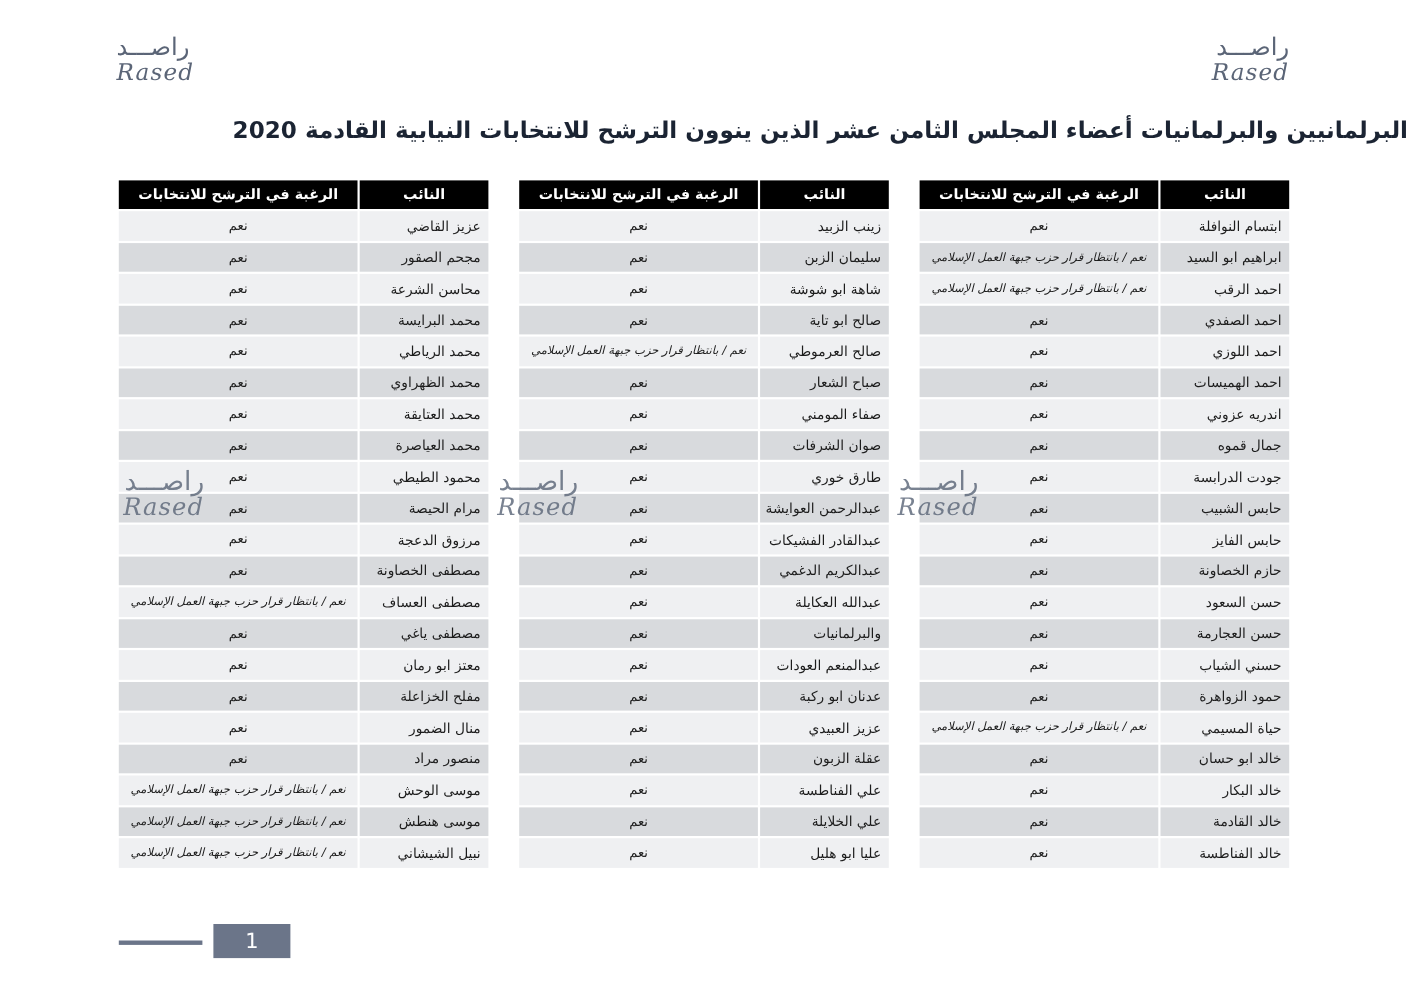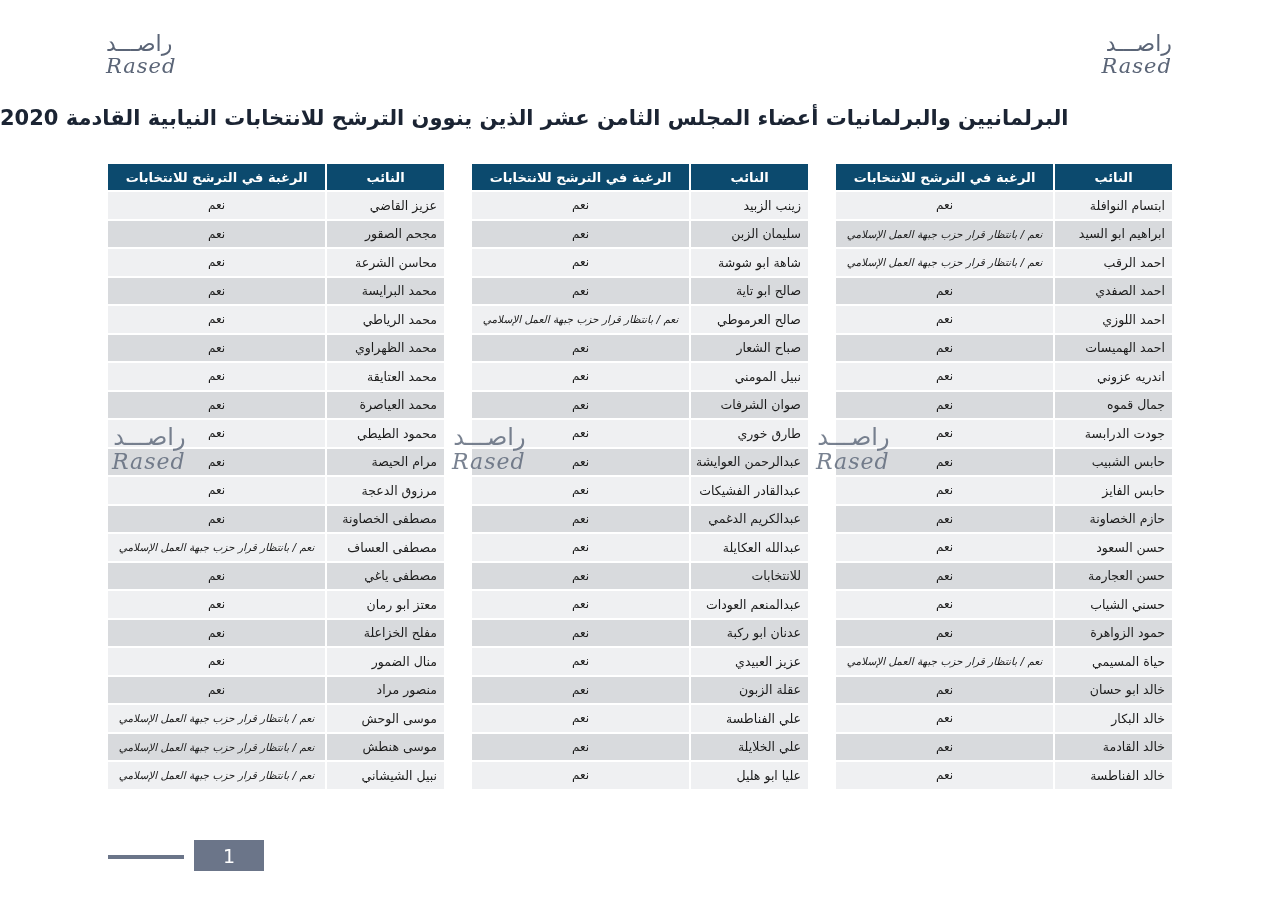--- a/index.html
+++ b/index.html
@@ -6,31 +6,31 @@
   body{
     width:1280px;height:904px;background:#ffffff;position:relative;
     font-family:"DejaVu Sans", sans-serif;overflow:hidden;
   }
   .logo{position:absolute;color:#5b6577;line-height:1.05;}
   .logo-left{left:106px;top:32px;text-align:left;}
   .logo-right{left:1070px;top:32px;width:102px;text-align:right;}
   .logo .ar{font-size:22px;direction:rtl;display:block;}
   .logo .en{font-family:"DejaVu Serif", serif;font-style:italic;font-size:21px;display:block;letter-spacing:1px;}
   .doc-title{
-    position:absolute;top:106px;left:0;width:1280px;text-align:left;
+    position:absolute;top:106px;left:0;width:1280px;text-align:right;
     direction:rtl;font-weight:bold;font-size:21px;color:#1b2433;
   }
   .tables{
     position:absolute;top:164px;left:108px;width:1064px;
     direction:rtl;display:flex;gap:28px;
   }
   .table{flex:1;min-width:0;}
   .thead{display:flex;gap:2px;height:26px;margin-bottom:2px;}
   .th{
-    background:#0c4a6e;color:#ffffff;font-size:13px;font-weight:bold;
+    background:#000000;color:#ffffff;font-size:13px;font-weight:bold;
     display:flex;align-items:center;justify-content:center;
   }
   .th.name{width:35%;}
   .th.desire{width:65%;}
   .trow{display:flex;gap:2px;height:26.5px;margin-bottom:2px;}
   .td{display:flex;align-items:center;color:#1c1c1c;}
   .td.name{width:35%;font-size:12.5px;justify-content:flex-start;padding-right:7px;box-sizing:border-box;white-space:nowrap;overflow:hidden;}
   .td.desire{width:65%;font-size:12px;justify-content:center;white-space:nowrap;}
   .td.desire.long{font-size:10.5px;font-style:italic;}
   .trow.even .td{background:#eff0f2;}
@@ -178,21 +178,21 @@
       </div>
       <div class="trow even">
         <div class="td name">صالح العرموطي</div>
         <div class="td desire long">نعم / بانتظار قرار حزب جبهة العمل الإسلامي</div>
       </div>
       <div class="trow odd">
         <div class="td name">صباح الشعار</div>
         <div class="td desire">نعم</div>
       </div>
       <div class="trow even">
-        <div class="td name">نبيل المومني</div>
+        <div class="td name">صفاء المومني</div>
         <div class="td desire">نعم</div>
       </div>
       <div class="trow odd">
         <div class="td name">صوان الشرفات</div>
         <div class="td desire">نعم</div>
       </div>
       <div class="trow even">
         <div class="td name">طارق خوري</div>
         <div class="td desire">نعم</div>
       </div>
@@ -206,21 +206,21 @@
       </div>
       <div class="trow odd">
         <div class="td name">عبدالكريم الدغمي</div>
         <div class="td desire">نعم</div>
       </div>
       <div class="trow even">
         <div class="td name">عبدالله العكايلة</div>
         <div class="td desire">نعم</div>
       </div>
       <div class="trow odd">
-        <div class="td name">للانتخابات</div>
+        <div class="td name">والبرلمانيات</div>
         <div class="td desire">نعم</div>
       </div>
       <div class="trow even">
         <div class="td name">عبدالمنعم العودات</div>
         <div class="td desire">نعم</div>
       </div>
       <div class="trow odd">
         <div class="td name">عدنان ابو ركبة</div>
         <div class="td desire">نعم</div>
       </div>

